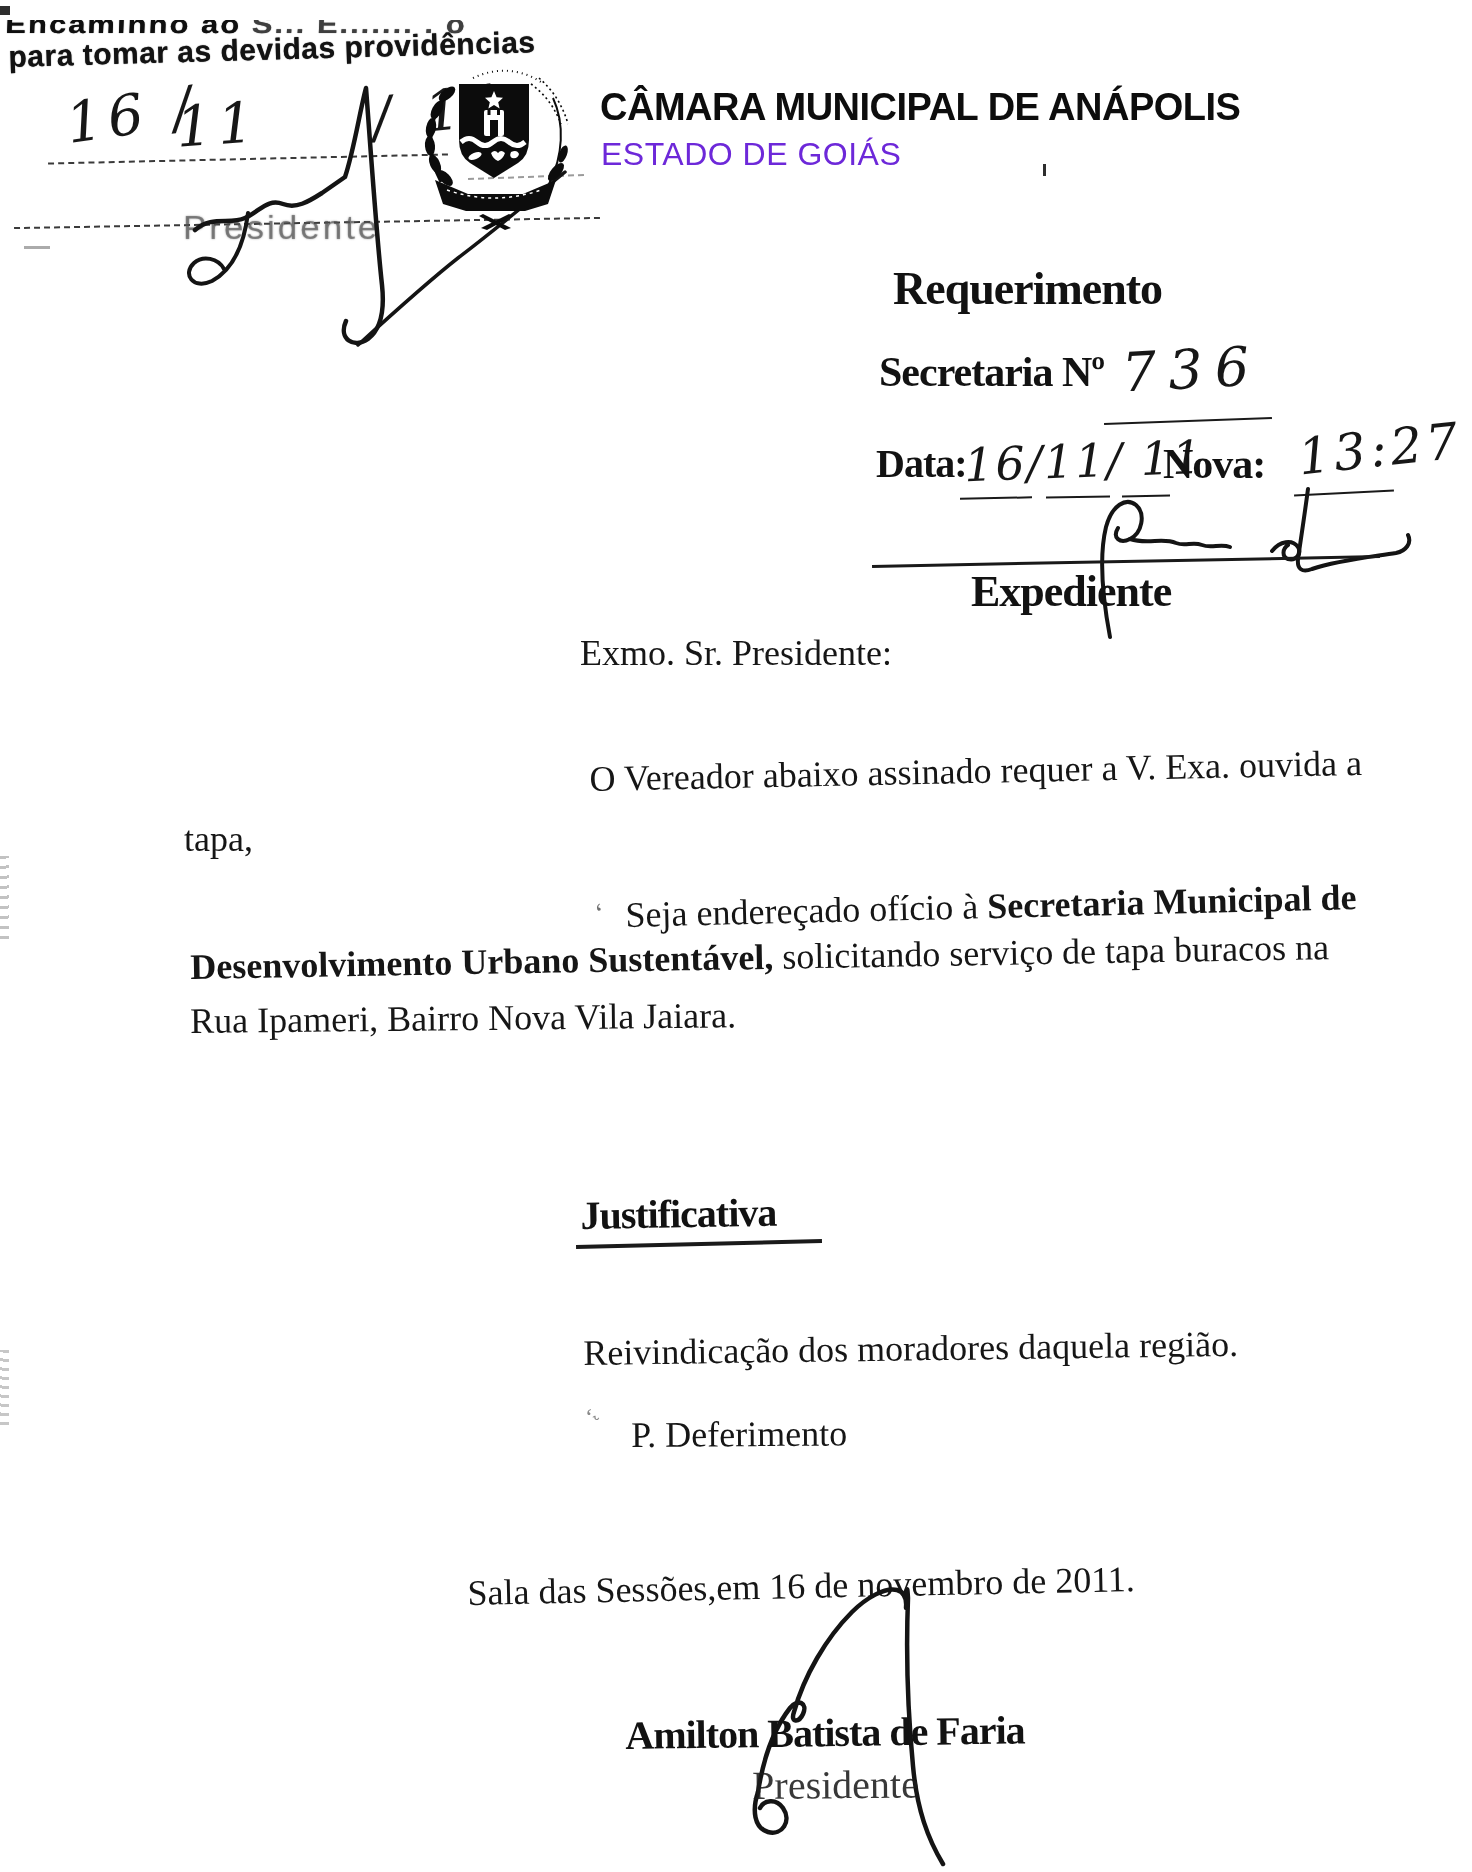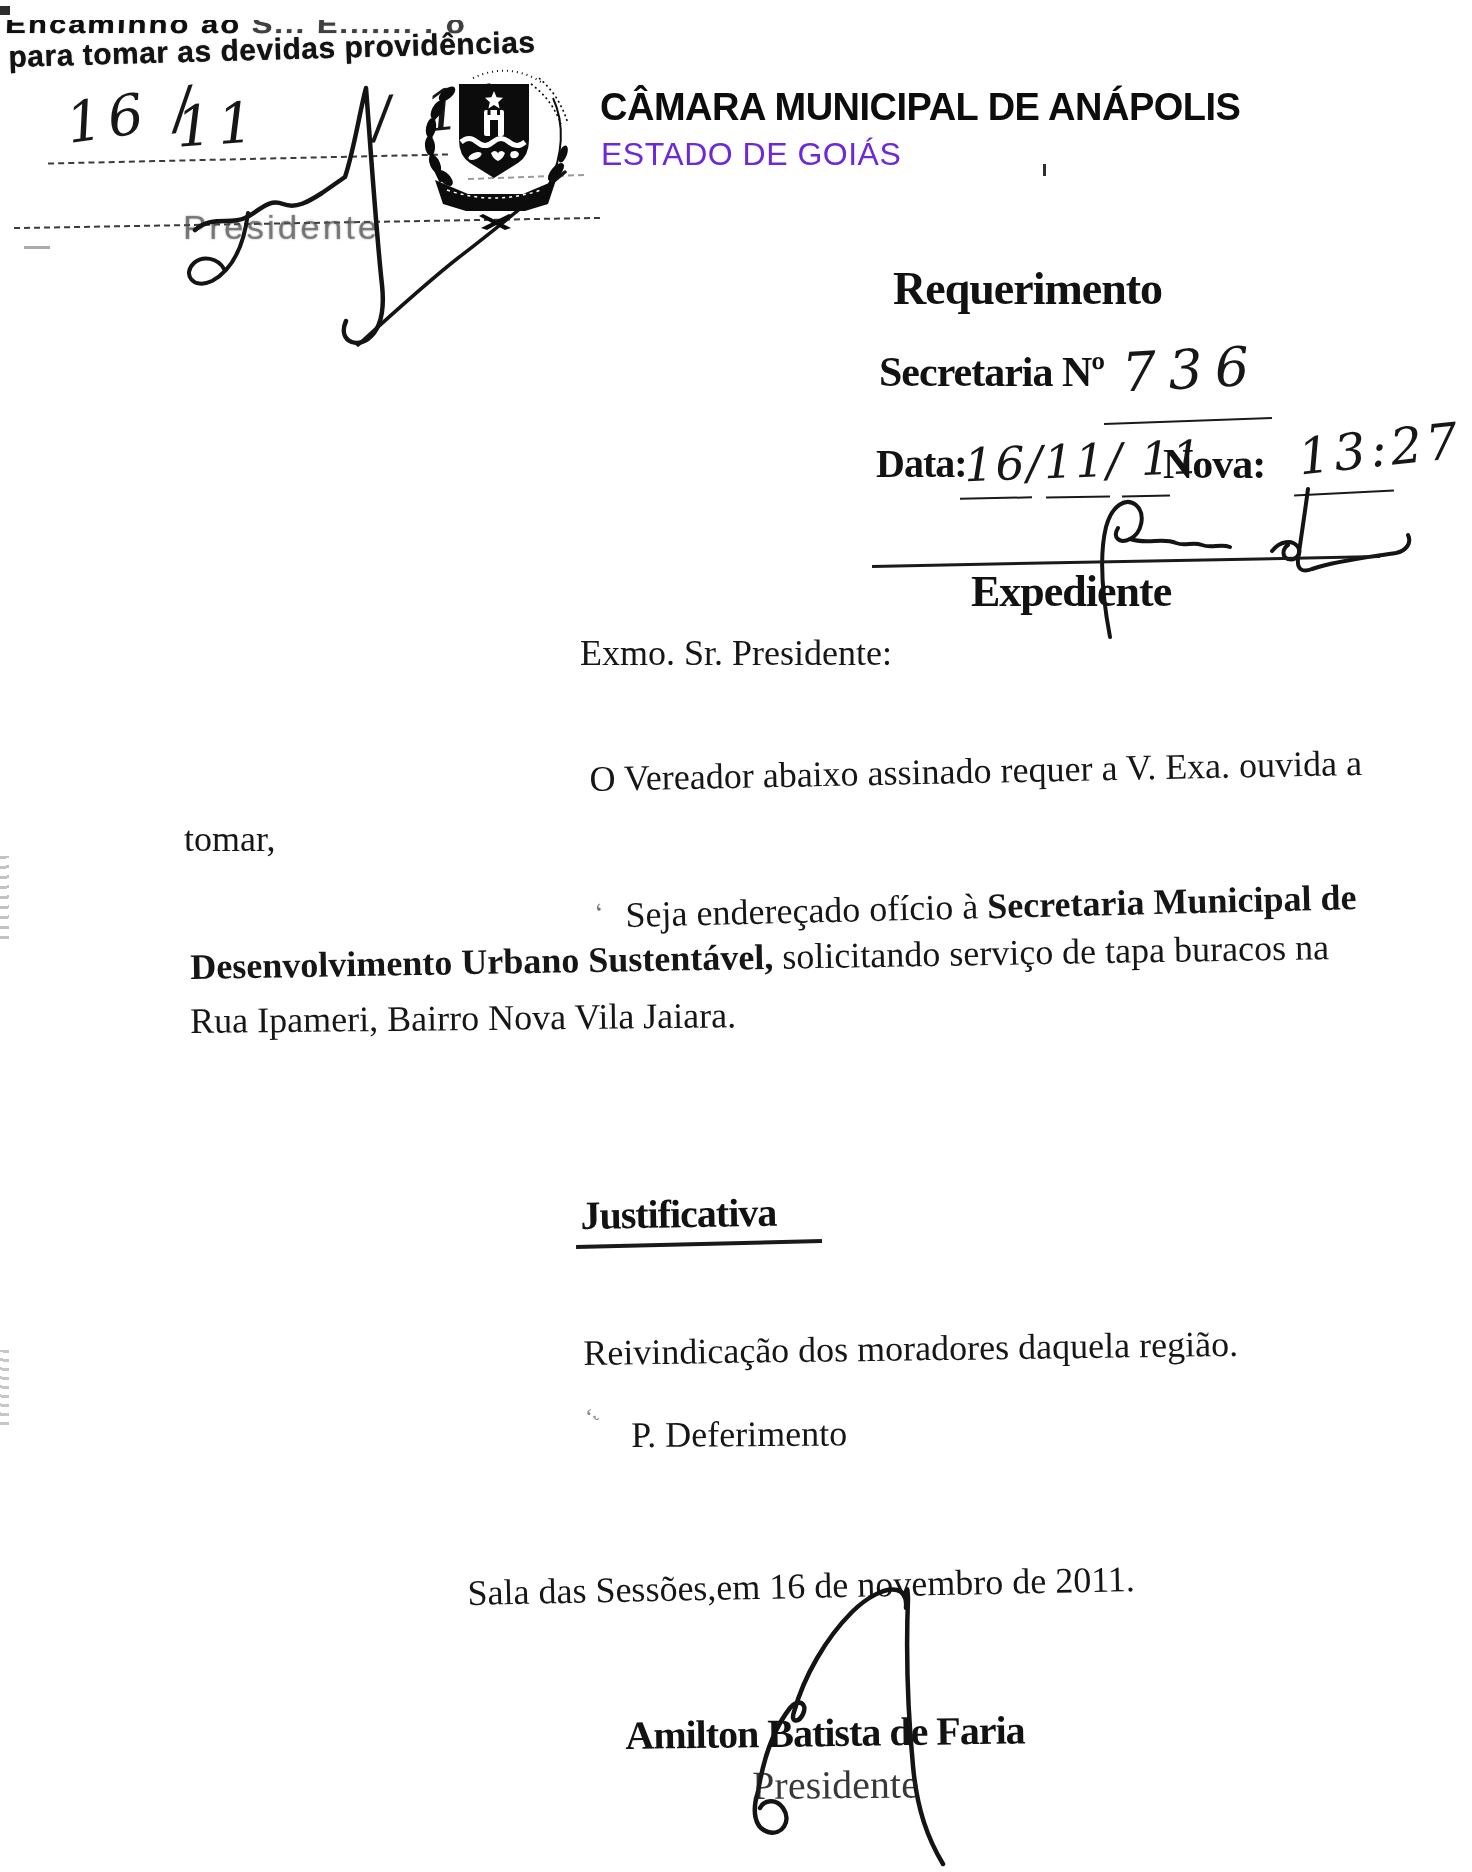--- a/index.html
+++ b/index.html
@@ -134,21 +134,21 @@
     <path stroke-width="4" d="M90,84 C108,90 122,82 136,88 C146,92 152,86 162,90 C172,94 180,88 190,92"></path>
     <path stroke-width="4" d="M232,96 C240,86 252,84 258,92 C262,99 256,106 248,104 C242,102 242,94 248,90"></path>
     <path stroke-width="4" d="M268,34 C264,64 260,90 258,104 C257,114 262,118 272,114 C298,105 330,102 356,98 C366,96 372,88 368,80"></path>
   </svg>
   <div class="abs uline" style="left:872px;top:560px;width:508px;height:3px;transform:rotate(-1.1deg);"></div>
   <div class="abs h-serif" style="left:971px;top:566px;font-size:44px;">Expediente</div>
 
   <div class="abs body-t" style="left:580px;top:632px;">Exmo. Sr. Presidente:</div>
 
   <div class="abs body-t" style="left:589px;top:758px;transform:rotate(-1.2deg);transform-origin:left top;">O Vereador abaixo assinado requer a V. Exa. ouvida a</div>
-  <div class="abs body-t" style="left:184px;top:818px;">tomar,</div>
+  <div class="abs body-t" style="left:184px;top:818px;">tapa,</div>
 
   <span class="abs" style="left:596px;top:898px;font-size:26px;color:#6e6e6e;transform:rotate(-18deg);">ʻ</span>
   <div class="abs body-t" style="left:625px;top:894px;transform:rotate(-1.4deg);transform-origin:left top;">
     <span>Seja endereçado ofício à </span><span class="b">Secretaria Municipal de</span>
   </div>
   <div class="abs body-t" style="left:190px;top:946px;transform:rotate(-1deg);transform-origin:left top;">
     <span class="b">Desenvolvimento Urbano Sustentável,</span><span> solicitando serviço de tapa buracos  na</span>
   </div>
   <div class="abs body-t" style="left:190px;top:1000px;transform:rotate(-.6deg);transform-origin:left top;">Rua Ipameri, Bairro Nova Vila Jaiara.</div>
 

